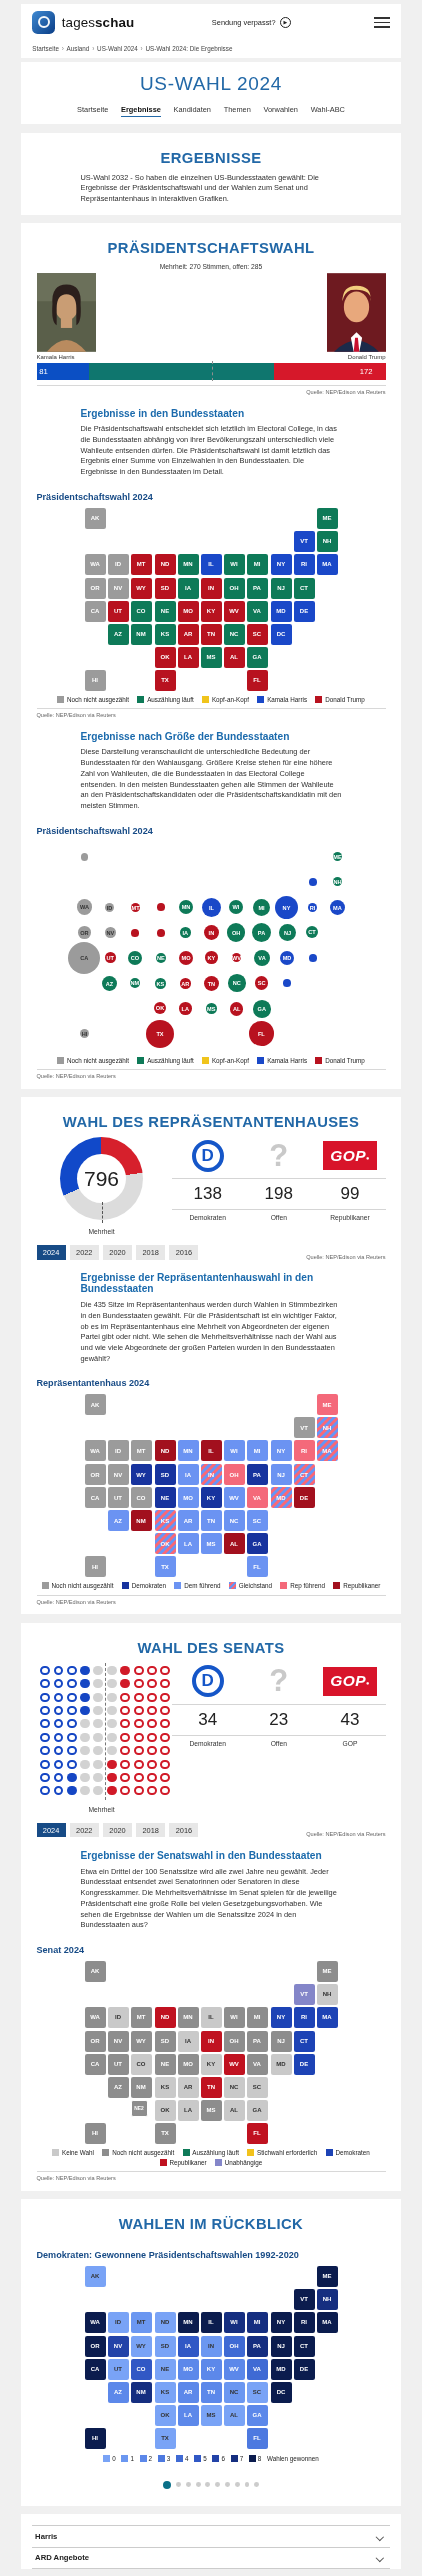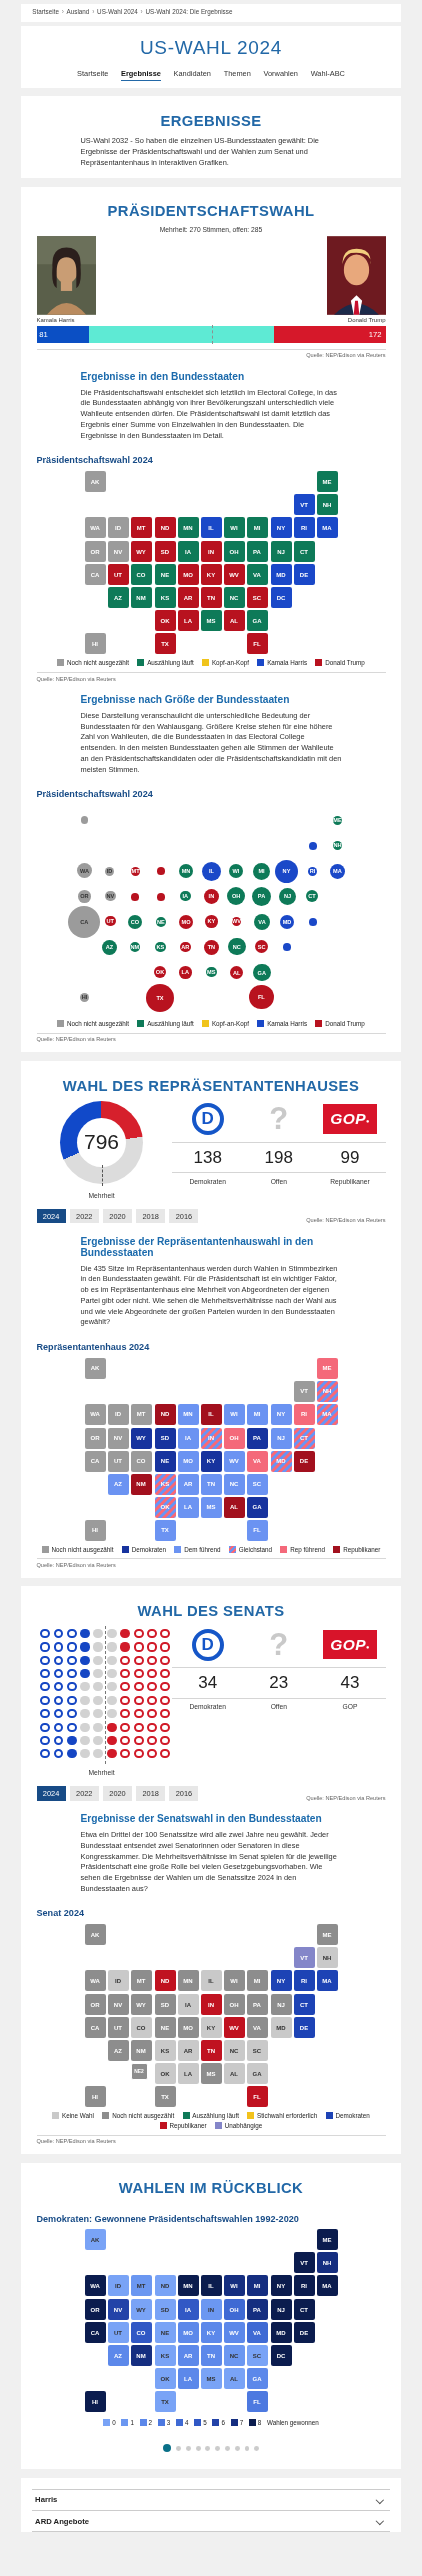--- a/index.html
+++ b/index.html
@@ -34,23 +34,23 @@
   .maplabel { color:#174b86; font-weight:700; font-size:9.1px; margin:14px 0 2.8px; }
   .hr { border-top:0.7px solid #d8d8d8; margin:5.6px 0 2.8px; }
   .source { font-size:5.6px; color:#666; }
   .source.right { text-align:right; }
   
   .majline { text-align:center; font-size:6.7px; color:#333; margin-bottom:2.8px; }
   .prow { display:flex; justify-content:space-between; align-items:flex-end; margin-top:1.4px; }
   .pcolwrap .nm { font-size:6px; color:#333; margin-top:2.1px; }
   .pcolwrap.right .nm { text-align:right; }
   .photo { width:59px; height:79px; display:block; }
-  .ecbar { position:relative; height:17px; background:#5eead4; margin-top:2.8px; display:flex; }
+  .ecbar { position:relative; height:17px; background:#0f766e; margin-top:2.8px; display:flex; }
   .ecbar .dem { background:#0b4fc4; color:#fff; font-size:7.7px; display:flex; align-items:center; padding-left:2.8px; }
-  .ecbar .rep { background:#d6182a; color:#fff; font-size:7.7px; display:flex; align-items:center; justify-content:flex-end; padding-right:4px; margin-left:auto; }
+  .ecbar .rep { background:#d6182a; color:#fff; font-size:7.7px; display:flex; align-items:center; justify-content:flex-end; padding-right:13px; margin-left:auto; }
   .ecbar .majmark { position:absolute; left:50.2%; top:-1.4px; bottom:-1.4px; border-left:1.4px dashed #8f8f8f; }
   
   .tilemap { position:relative; width:253px; height:184px; margin:5.6px auto 4.2px; }
   .tile { position:absolute; width:21px; height:21px; border-radius:2.1px; display:flex; align-items:center; justify-content:center; font-size:6px; font-weight:700; color:#fff; cursor:pointer; }
   .tile.darktext { color:#333; }
   .tile.ne2 { width:17px; height:17px; border:1.4px solid #fff; font-size:4.9px; }
   .bubmap { position:relative; width:284px; height:211px; margin:5.6px auto 1.4px; }
   .bub { position:absolute; border-radius:50%; display:flex; align-items:center; justify-content:center; font-size:5.6px; font-weight:700; color:#fff; cursor:pointer; }
   .legend { display:flex; flex-wrap:wrap; justify-content:center; gap:2.8px 8.4px; font-size:6.3px; color:#222; margin:4.2px 0 1.4px; }
   .legend .it { display:flex; align-items:center; gap:2.8px; }
@@ -93,20 +93,35 @@
   .footer { background:#fff; margin:8.4px 21px 0; padding:11.3px 0 0; }
   .acc { border-top:0.7px solid #ccc; margin:0 11.3px; display:flex; align-items:center; padding:5.6px 2.8px; cursor:pointer; }
   .acc:last-of-type { border-bottom:0.7px solid #ccc; }
   .acc .al { font-weight:700; font-size:7.7px; color:#222; }
   .chev { width:5.6px; height:5.6px; border-right:1.4px solid #555; border-bottom:1.4px solid #555; transform:rotate(45deg); margin-left:auto; margin-right:4.2px; }
 </style>
 </head>
 <body>
 
 <div class="sheet">
+  <div class="topbar">
+    <div class="tslogo">
+        <div class="ring"></div>
+      </div>
+    <div class="brand"><span>tages</span><b>schau</b></div>
+    <div class="sendung">
+      <span>Sendung verpasst?</span>
+      <span class="playbtn">▶</span>
+    </div>
+    <div class="burger">
+        <i></i>
+        <i></i>
+        <i></i>
+      </div>
+  </div>
   <div class="crumbs" id="breadcrumb"><a>Startseite</a><span class="sep">›</span><a>Ausland</a><span class="sep">›</span><a>US-Wahl 2024</a><span class="sep">›</span><a>US-Wahl 2024: Die Ergebnisse</a></div>
   <div class="titlesheet">
     <div class="pagetitle">US-WAHL 2024</div>
     <div class="tabs" id="tabs">
         <div class="tab">Startseite</div>
         <div class="tab active">Ergebnisse</div>
         <div class="tab">Kandidaten</div>
         <div class="tab">Themen</div>
         <div class="tab">Vorwahlen</div>
         <div class="tab">Wahl-ABC</div>

